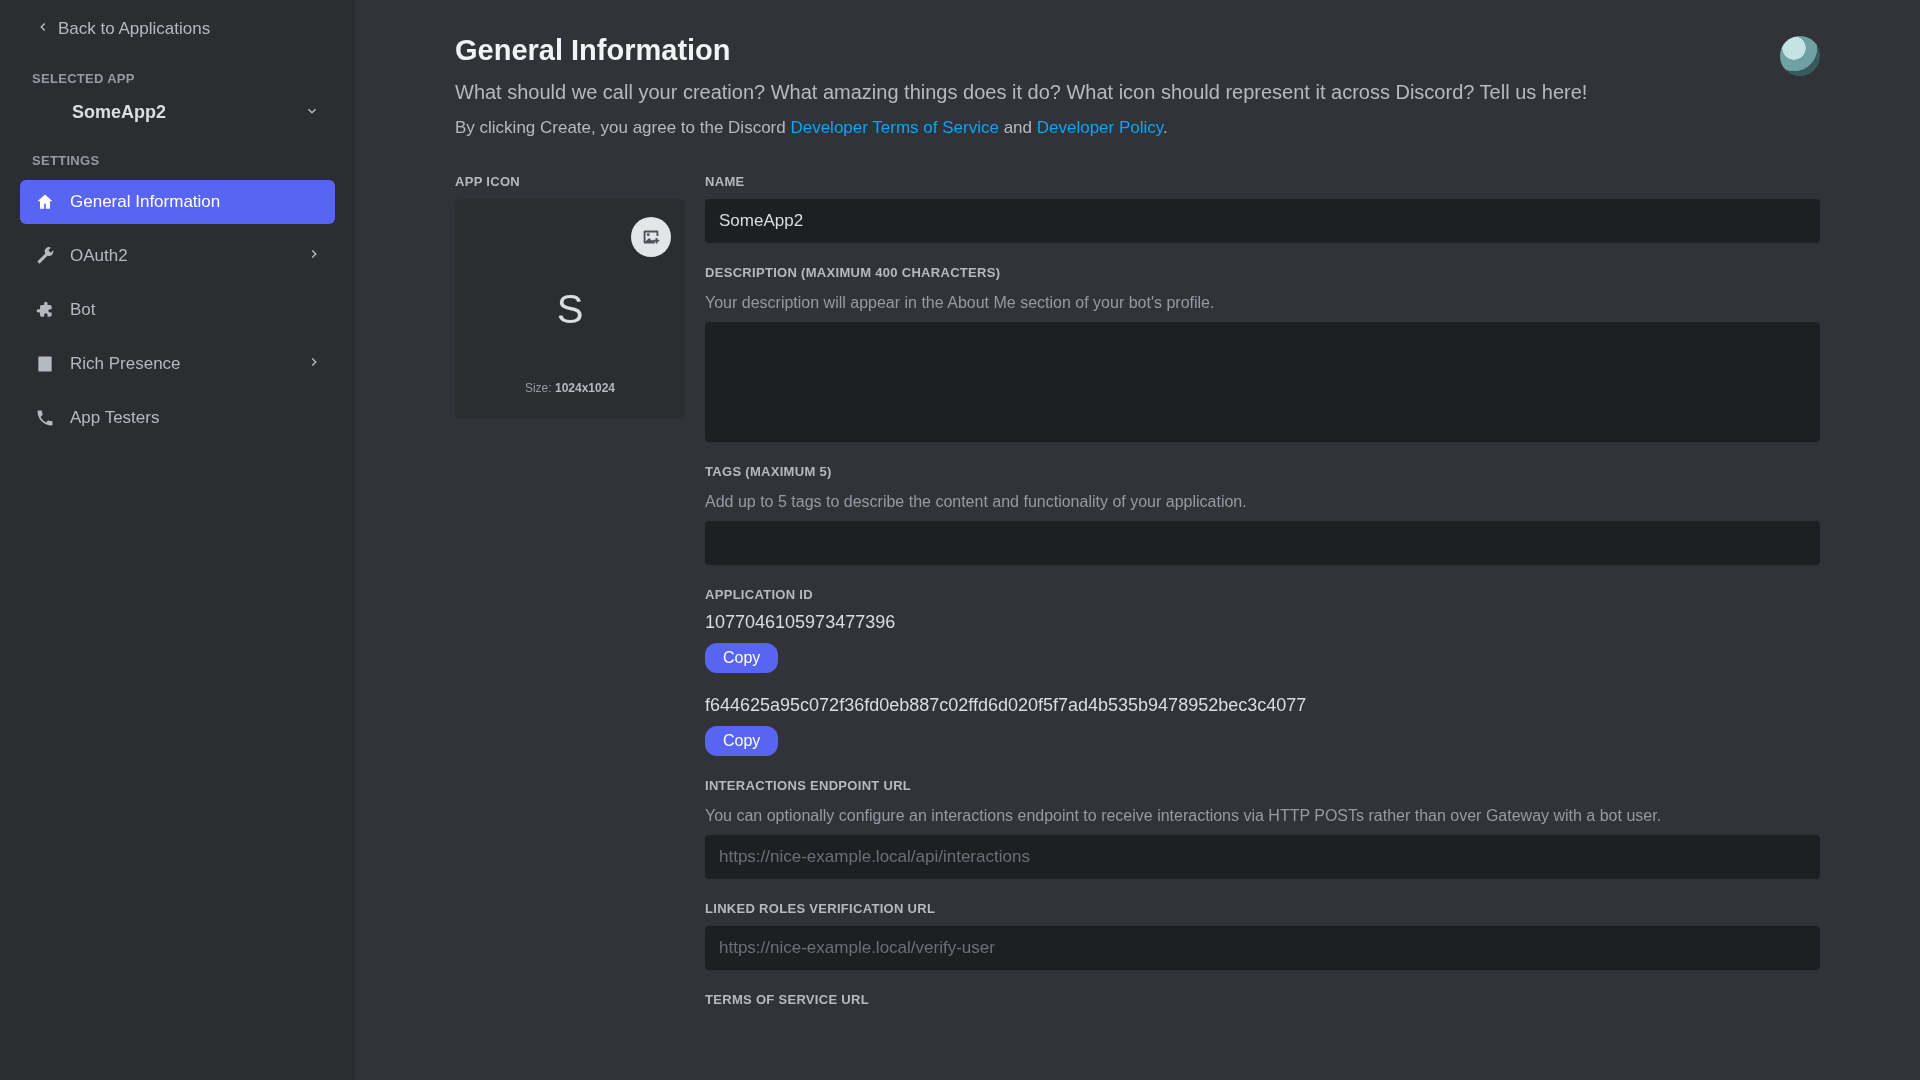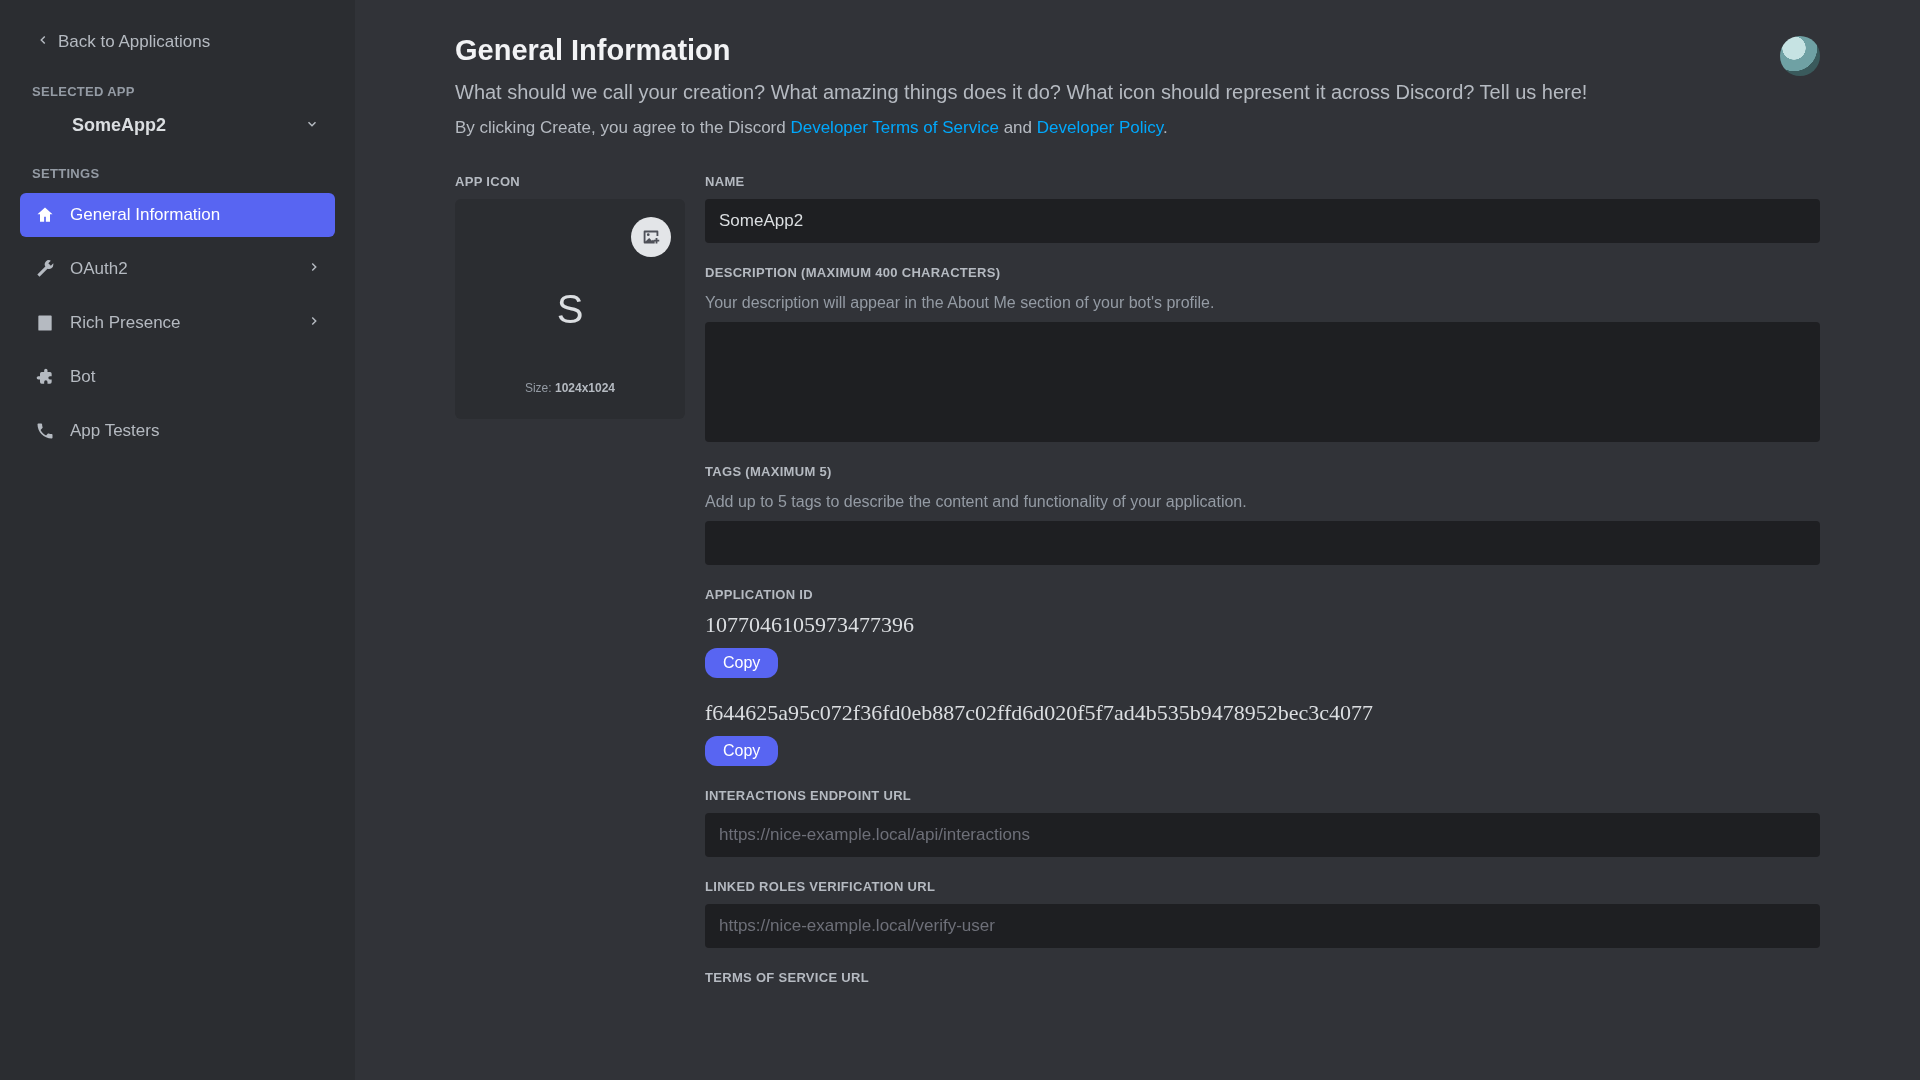--- a/index.html
+++ b/index.html
@@ -9,21 +9,21 @@
     background: #313338;
     color: #dbdee1;
     display: flex;
   }
 
   
   .sidebar {
     width: 355px;
     height: 100%;
     background: #2b2d31;
-    padding: 24px 20px 24px 20px;
+    padding: 11px 20px 24px 20px;
     display: flex;
     flex-direction: column;
     gap: 4px;
   }
   .back-row {
     display: flex; align-items: center; gap: 8px;
     padding: 8px 12px;
     color: #b5bac1;
     cursor: pointer;
     font-size: 17px;
@@ -128,21 +128,21 @@
     font-size: 17px;
     padding: 12px 14px;
     border-radius: 4px;
     width: 100%;
     font-family: inherit;
   }
   .textarea { height: 120px; resize: none; }
   .helper { font-size: 16px; color: #949ba4; margin: 4px 0 10px 0; }
   .spacer { height: 22px; }
 
-  .mono { font-family: Liberation Serif, serif; font-size: 22px; color: #dbdee1; word-break: break-all; }
+  .mono { font-family: Liberation Sans, sans-serif; font-size: 18px; color: #dbdee1; word-break: break-all; }
   .copy-btn {
     margin-top: 10px;
     background: #5865f2; color: #fff;
     border: none; border-radius: 12px;
     font-size: 16px; font-weight: 500;
     padding: 6px 18px;
     cursor: pointer;
     width: fit-content;
   }
   .input::placeholder { color: #6d6f78; }
@@ -201,41 +201,41 @@
       <svg viewBox="0 0 24 24" fill="none" stroke="currentColor" stroke-width="2.5">
           <path d="M9 6l6 6-6 6"></path>
         </svg>
     </span>
   </div>
 
   <div class="nav-item">
     <div class="left">
       <span class="icon-slot">
         <svg viewBox="0 0 24 24" width="20" height="20" fill="currentColor">
+            <path d="M13 2a2 2 0 0 1 2 2v2h3a2 2 0 0 1 2 2v3h-2a2 2 0 1 0 0 4h2v3a2 2 0 0 1-2 2h-3v-2a2 2 0 1 0-4 0v2H8a2 2 0 0 1-2-2v-3H4a2 2 0 1 1 0-4h2V8a2 2 0 0 1 2-2h3V4a2 2 0 0 1 2-2z"></path>
+          </svg>
+      </span>
+      <span>Bot</span>
+    </div>
+  </div>
+
+  <div class="nav-item">
+    <div class="left">
+      <span class="icon-slot">
+        <svg viewBox="0 0 24 24" width="20" height="20" fill="currentColor">
             <path d="M5 3h14a1 1 0 0 1 1 1v16a1 1 0 0 1-1 1H5a1 1 0 0 1-1-1V4a1 1 0 0 1 1-1zm2 4h10v2H7V7zm0 4h10v2H7v-2zm0 4h7v2H7v-2z"></path>
           </svg>
       </span>
       <span>Rich Presence</span>
     </div>
     <span class="chev">
       <svg viewBox="0 0 24 24" fill="none" stroke="currentColor" stroke-width="2.5">
           <path d="M9 6l6 6-6 6"></path>
         </svg>
     </span>
-  </div>
-
-  <div class="nav-item">
-    <div class="left">
-      <span class="icon-slot">
-        <svg viewBox="0 0 24 24" width="20" height="20" fill="currentColor">
-            <path d="M13 2a2 2 0 0 1 2 2v2h3a2 2 0 0 1 2 2v3h-2a2 2 0 1 0 0 4h2v3a2 2 0 0 1-2 2h-3v-2a2 2 0 1 0-4 0v2H8a2 2 0 0 1-2-2v-3H4a2 2 0 1 1 0-4h2V8a2 2 0 0 1 2-2h3V4a2 2 0 0 1 2-2z"></path>
-          </svg>
-      </span>
-      <span>Bot</span>
-    </div>
   </div>
 
   <div class="nav-item">
     <div class="left">
       <span class="icon-slot">
         <svg viewBox="0 0 24 24" width="20" height="20" fill="currentColor">
             <path d="M20 15.5c-1.2 0-2.4-.2-3.5-.6-.3-.1-.7 0-1 .2l-2.2 2.2c-2.8-1.4-5.1-3.7-6.6-6.6l2.2-2.2c.3-.3.4-.7.2-1C8.7 6.4 8.5 5.2 8.5 4c0-.6-.4-1-1-1H4c-.6 0-1 .4-1 1 0 9.4 7.6 17 17 17 .6 0 1-.4 1-1v-3.5c0-.6-.4-1-1-1z"></path>
           </svg>
       </span>
       <span>App Testers</span>
@@ -298,20 +298,21 @@
       <button class="copy-btn">Copy</button>
 
       <div class="spacer"></div>
 
       <div class="mono">f644625a95c072f36fd0eb887c02ffd6d020f5f7ad4b535b9478952bec3c4077</div>
       <button class="copy-btn">Copy</button>
 
       <div class="spacer"></div>
 
       <div class="field-label">Interactions Endpoint URL</div>
+      <div class="helper">You can optionally configure an interactions endpoint to receive interactions via HTTP POSTs rather than over Gateway with a bot user.</div>
       <input class="input" placeholder="https://nice-example.local/api/interactions" style="">
 
       <div class="spacer"></div>
 
       <div class="field-label">Linked Roles Verification URL</div>
       <input class="input" placeholder="https://nice-example.local/verify-user" style="">
 
       <div class="spacer"></div>
 
       <div class="field-label">Terms of Service URL</div>

